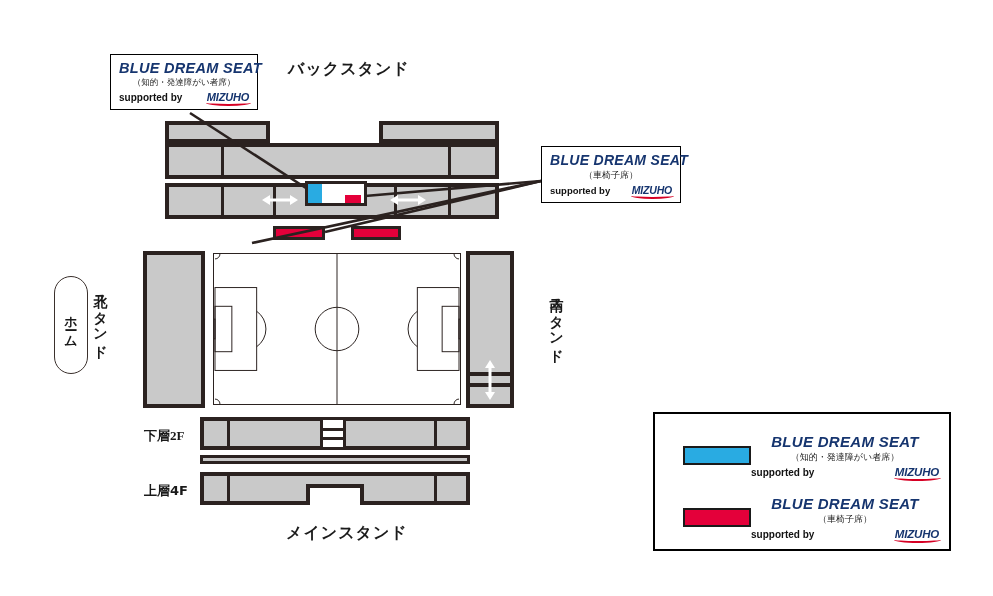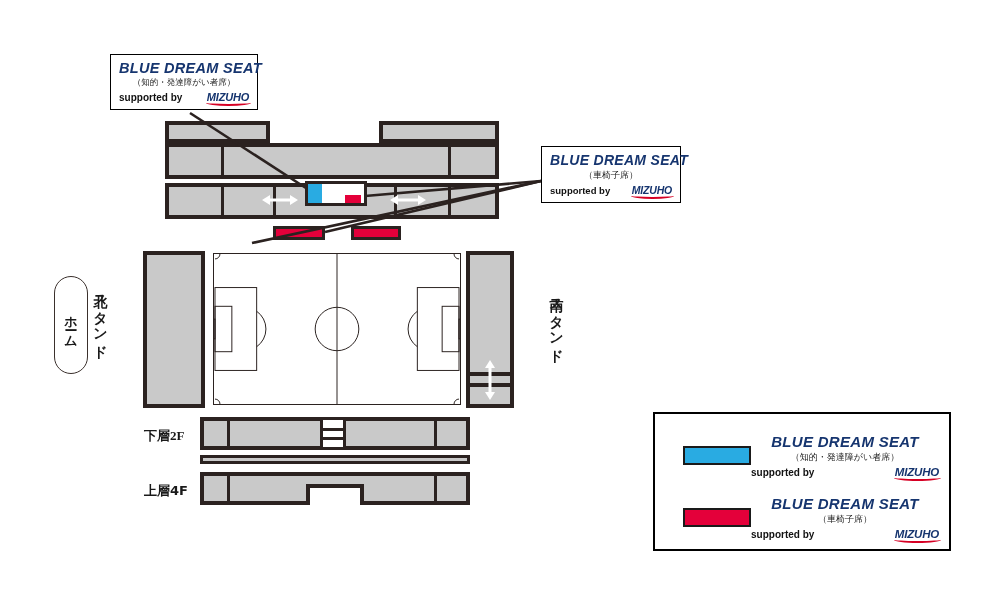--- a/index.html
+++ b/index.html
@@ -329,21 +329,23 @@
     <div class="bds-sub">（車椅子席）</div>
     <div class="bds-supp">
       <span>supported by</span>
       <span class="mizuho-wrap">
         <span class="mizuho">MIZUHO</span>
         <span class="mizuho-swoosh"></span>
       </span>
     </div>
   </div>
 
-
+  <div class="hlabel" style="left:288px; top:59px; font-size:16px; letter-spacing:1px;">バックスタンド</div>
+
+  <div class="hlabel" style="left:286px; top:523px; font-size:16px; letter-spacing:1px;">メインスタンド</div>
 
   <div class="vlabel" style="left:94px; top:284px; font-size:14px;">北スタンド</div>
 
   <div class="vlabel" style="left:550px; top:288px; font-size:14px;">南スタンド</div>
 
   <div id="home-oval">
     <span class="vlabel">ホーム</span>
   </div>
 
   <div class="hlabel" style="left:144px; top:427px; font-size:13px;font-family:Liberation Serif, serif;">下層2F</div>

